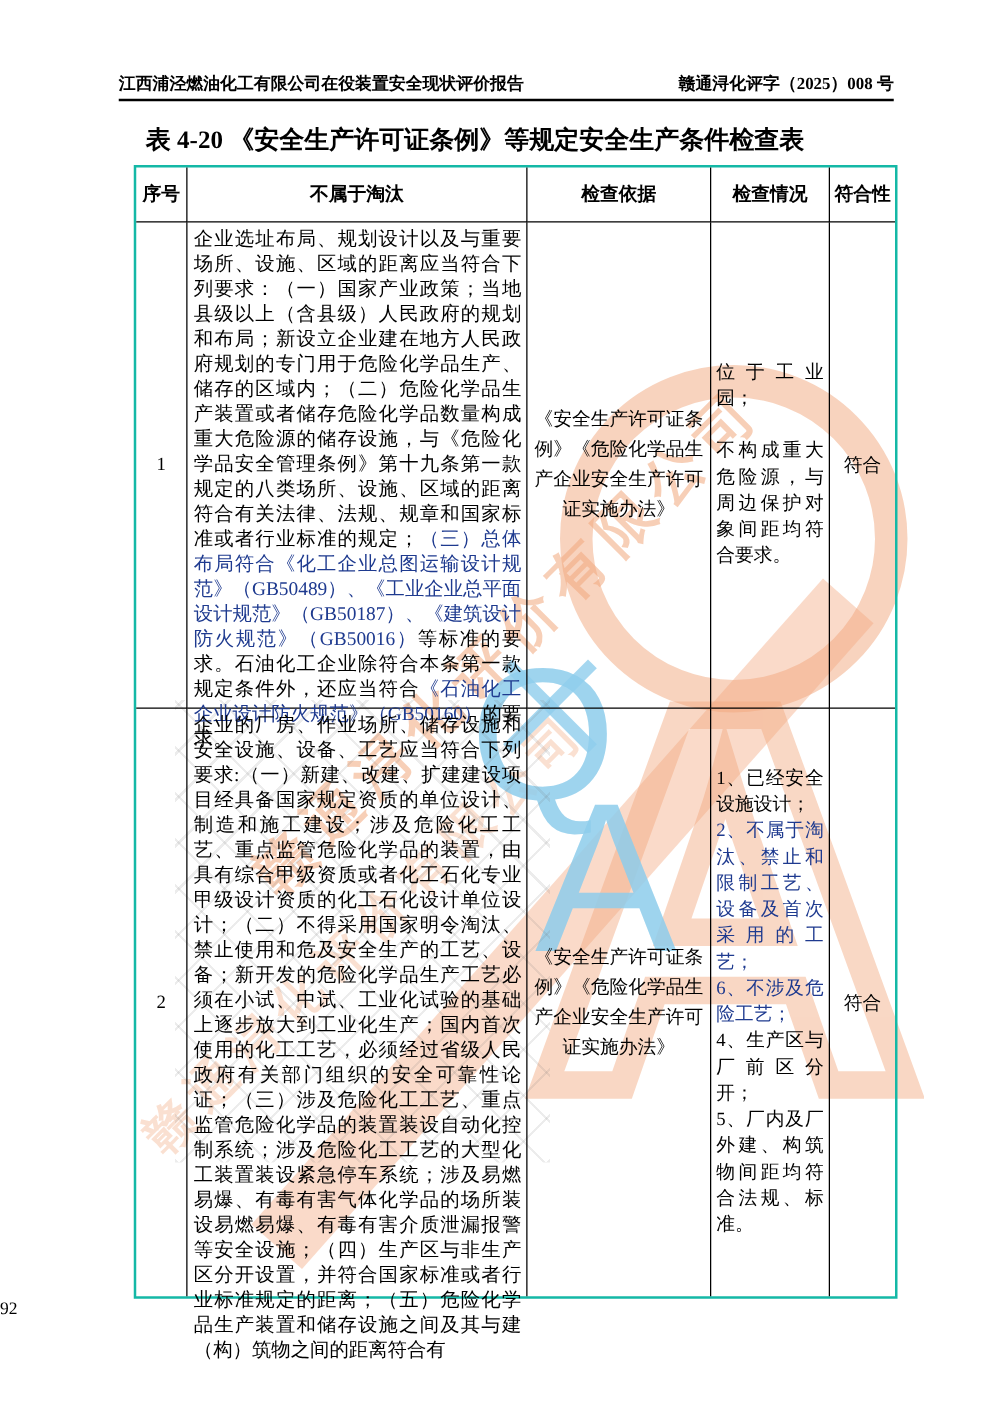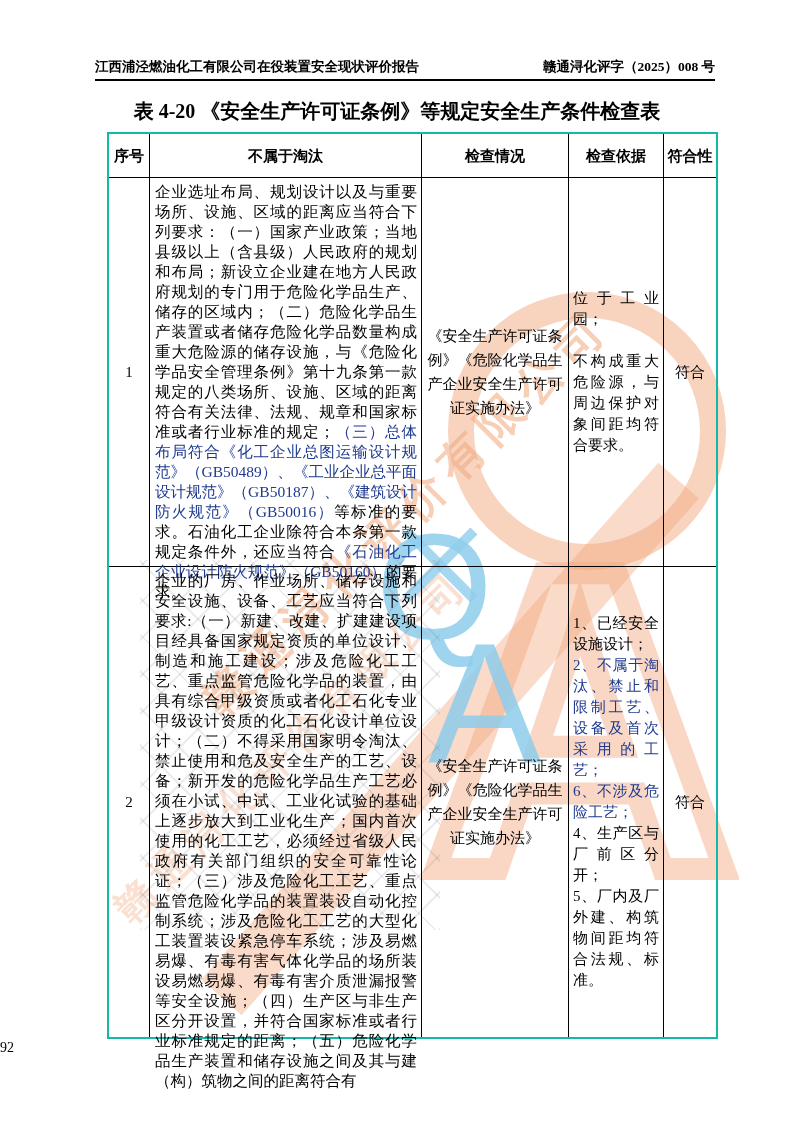--- a/index.html
+++ b/index.html
@@ -67,21 +67,21 @@
   }
 
   
   .hdr {
     position:absolute; left:95px; top:58px; width:620px; z-index:2;
     display:flex; justify-content:space-between; align-items:flex-end;
     border-bottom:2px solid #000; padding-bottom:3px;
     font-size:13.5px; font-weight:bold;gap:12px;
   }
   .title {
-    position:absolute; left:87px; top:98px; width:620px; z-index:2;
+    position:absolute; left:70px; top:98px; width:620px; z-index:2;
     text-align:center; font-size:20px; font-weight:bold;
   }
   .footer {
     position:absolute; left:0; top:1040px; width:100%; z-index:2;
     text-align:left; font-size:14px;
   }
 
   
   .tbl {
     position:absolute; left:107px; top:132px; z-index:2;
@@ -146,22 +146,22 @@
     <span>江西浦泾燃油化工有限公司在役装置安全现状评价报告</span>
     <span>赣通浔化评字（2025）008 号</span>
   </div>
 
   <div class="title">表 4-20 《安全生产许可证条例》等规定安全生产条件检查表</div>
 
   <div class="tbl">
 
     <div class="cell th">序号</div>
     <div class="cell th">不属于淘汰</div>
+    <div class="cell th">检查依据</div>
     <div class="cell th">检查情况</div>
-    <div class="cell th">检查依据</div>
     <div class="cell th last-col">符合性</div>
 
     <div class="cell center">1</div>
     <div class="cell content"><span>企业选址布局、规划设计以及与重要场所、设施、区域的距离应当符合下列要求：（一）国家产业政策；当地县级以上（含县级）人民政府的规划和布局；新设立企业建在地方人民政府规划的专门用于危险化学品生产、储存的区域内；（二）危险化学品生产装置或者储存危险化学品数量构成重大危险源的储存设施，与《危险化学品安全管理条例》第十九条第一款规定的八类场所、设施、区域的距离符合有关法律、法规、规章和国家标准或者行业标准的规定；</span><span class="blue">（三）总体布局符合《化工企业总图运输设计规范》（GB50489）、《工业企业总平面设计规范》（GB50187）、《建筑设计防火规范》（GB50016）</span><span>等标准的要求。石油化工企业除符合本条第一款规定条件外，还应当符合</span><span class="blue">《石油化工企业设计防火规范》（GB50160）</span><span>的要求。</span></div>
     <div class="cell basis">《安全生产许可证条例》《危险化学品生产企业安全生产许可证实施办法》</div>
     <div class="cell situation">
         <div>位于工业园；</div>
         <div class="spacer"></div>
         <div>不构成重大危险源，与周边保护对象间距均符合要求。</div>
       </div>

